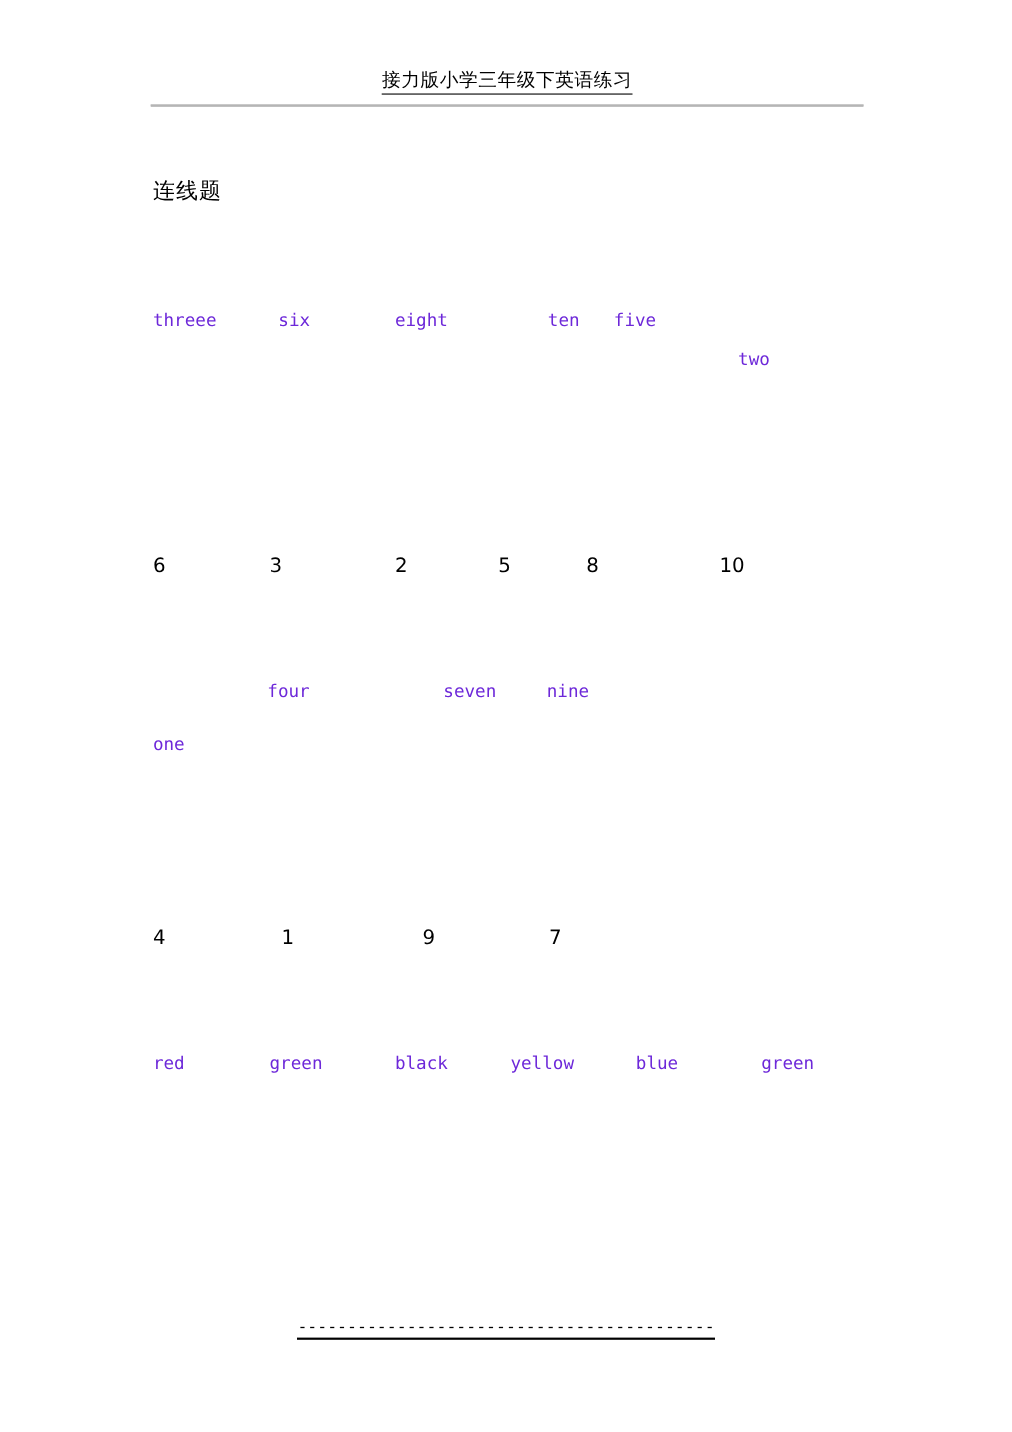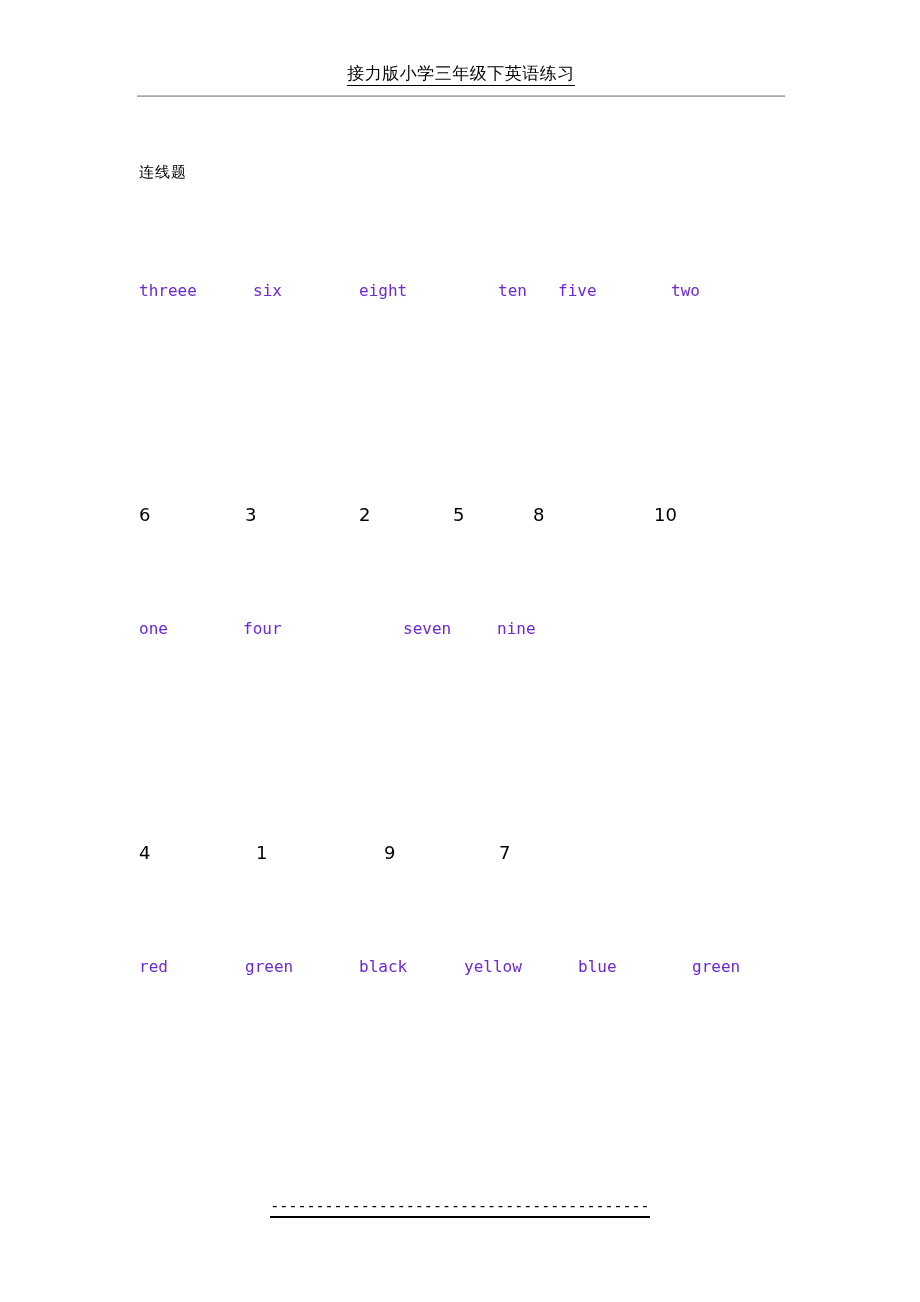--- a/index.html
+++ b/index.html
@@ -54,22 +54,22 @@
     background: #a6a6a6;
     border-top: 1px solid #bfbfbf;
     box-sizing: border-box;
   }
 
   
   .section-title {
     position: absolute;
     left: 139px;
     top: 162px;
-    font-family: Liberation Mono, monospace;
-    font-size: 15px;
+    font-family: Liberation Sans, sans-serif;
+    font-size: 20px;
     line-height: 24px;
     letter-spacing: 1px;
     white-space: nowrap;
   }
 
   
   .row {
     position: absolute;
     left: 0;
     width: 920px;
@@ -126,32 +126,32 @@
 
   <div class="section-title">连线题</div>
 
   <div id="exercise-rows">
       <div class="row" style="top: 278px;">
         <span class="cell word-cell" style="left: 139px;">threee</span>
         <span class="cell word-cell" style="left: 253px; text-align: center;">six</span>
         <span class="cell word-cell" style="left: 359px;">eight</span>
         <span class="cell word-cell" style="left: 498px;">ten</span>
         <span class="cell word-cell" style="left: 558px;">five</span>
-        <span class="cell word-cell" style="left: 671px;">two</span>
+        <span class="cell word-cell" style="left: 671px; margin-top: 36px;">two</span>
       </div>
       <div class="row" style="top: 502px;">
         <span class="cell num-cell" style="left: 139px;">6</span>
         <span class="cell num-cell" style="left: 245px;">3</span>
         <span class="cell num-cell" style="left: 359px;">2</span>
         <span class="cell num-cell" style="left: 453px;">5</span>
         <span class="cell num-cell" style="left: 533px;">8</span>
         <span class="cell num-cell" style="left: 638px; margin-left: 16px;">10</span>
       </div>
       <div class="row" style="top: 616px;">
-        <span class="cell word-cell" style="left: 139px;">one</span>
+        <span class="cell word-cell" style="left: 139px; margin-top: 48px;">one</span>
         <span class="cell word-cell" style="left: 243px;">four</span>
         <span class="cell word-cell" style="left: 367px; margin-left: 36px;">seven</span>
         <span class="cell word-cell" style="left: 497px;">nine</span>
       </div>
       <div class="row" style="top: 840px;">
         <span class="cell num-cell" style="left: 139px;">4</span>
         <span class="cell num-cell" style="left: 256px;">1</span>
         <span class="cell num-cell" style="left: 384px;">9</span>
         <span class="cell num-cell" style="left: 499px;">7</span>
       </div>

